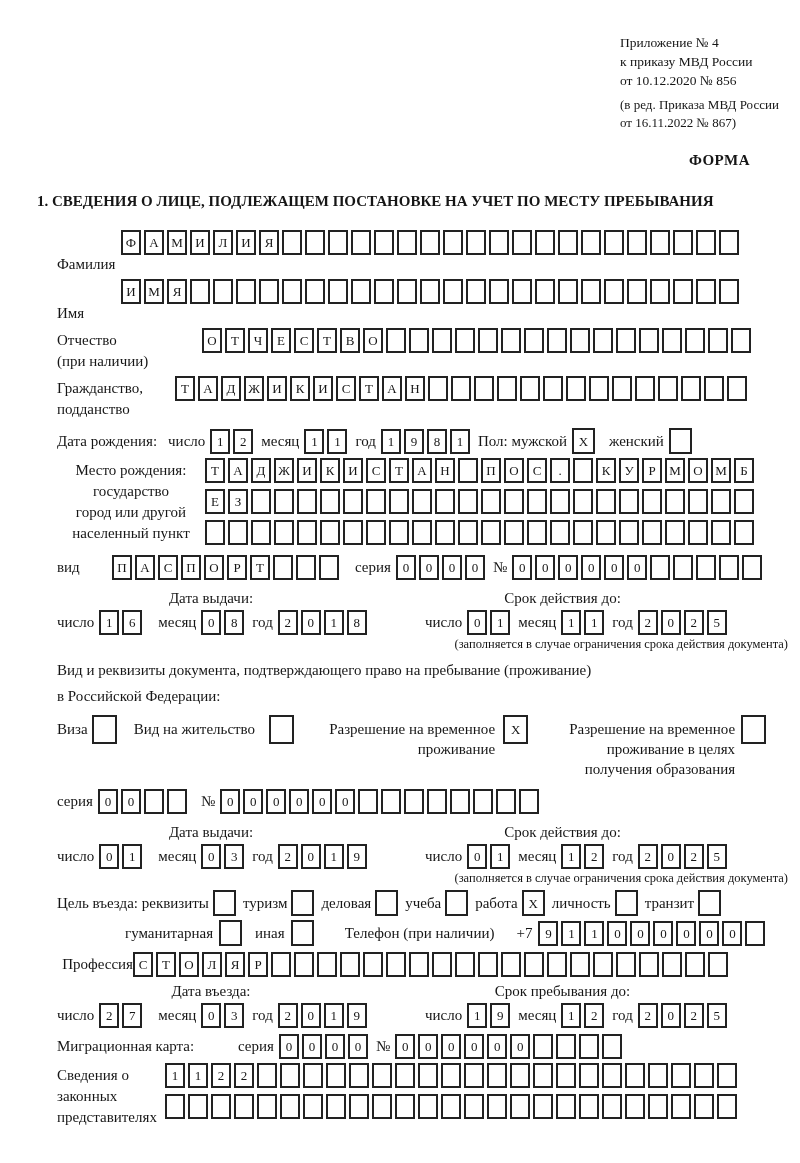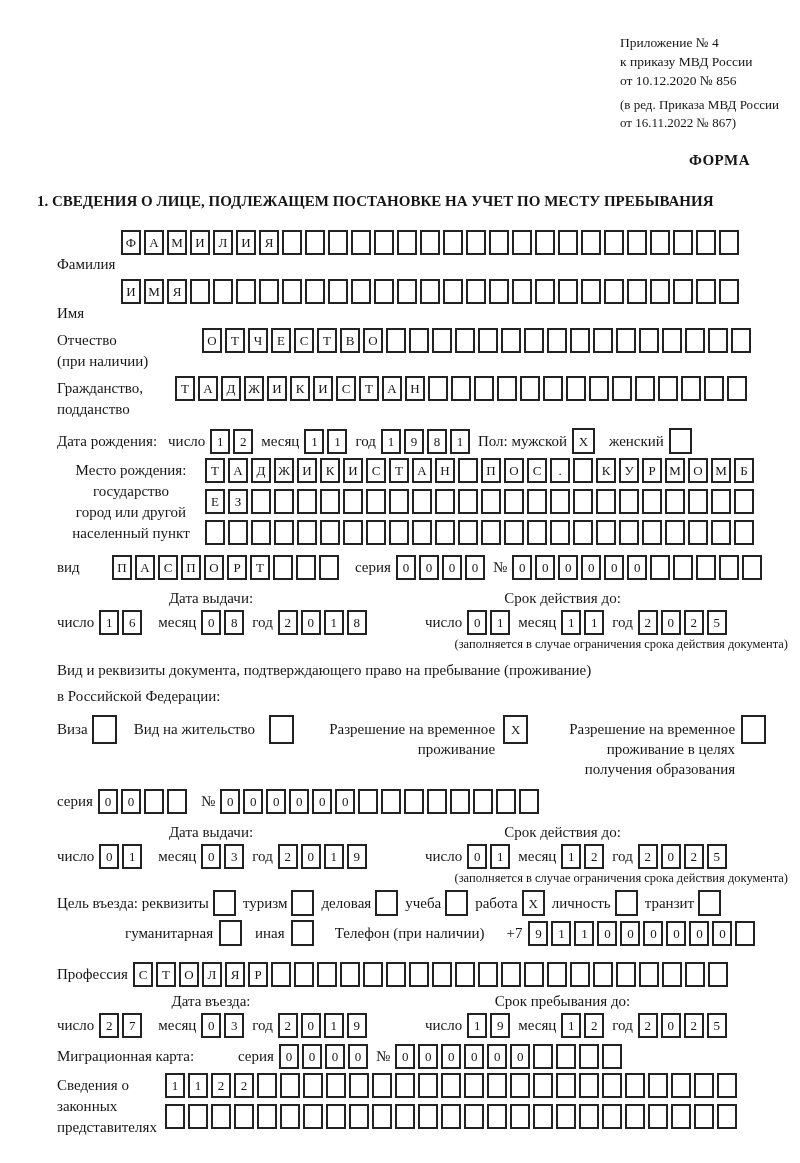--- a/index.html
+++ b/index.html
@@ -547,37 +547,37 @@
 
   <div class="frow inrow" style="margin-left:68px;gap:6px;">
     <span class="txt">гуманитарная</span>
     <span class="boxes chk">
         <span class="cbox"></span>
       </span>
     <span class="txt" style="margin-left:4px;">иная</span>
     <span class="boxes chk">
         <span class="cbox"></span>
       </span>
-    <span class="txt" style="margin-left:12px;">Телефон (при наличии)</span>
+    <span class="txt" style="margin-left:22px;">Телефон (при наличии)</span>
     <span class="txt" style="margin-left:16px;">+7</span>
     <span class="boxes">
         <span class="cbox">9</span>
         <span class="cbox">1</span>
         <span class="cbox">1</span>
         <span class="cbox">0</span>
         <span class="cbox">0</span>
         <span class="cbox">0</span>
         <span class="cbox">0</span>
         <span class="cbox">0</span>
         <span class="cbox">0</span>
         <span class="cbox"></span>
       </span>
   </div>
 
-  <div class="frow" style="margin-top:16px;">
+  <div class="frow" style="margin-top:6px;text-align:right;">
     <div class="flabel lw74">Профессия</div>
     <div class="boxes">
         <span class="cbox">С</span>
         <span class="cbox">Т</span>
         <span class="cbox">О</span>
         <span class="cbox">Л</span>
         <span class="cbox">Я</span>
         <span class="cbox">Р</span>
         <span class="cbox"></span>
         <span class="cbox"></span>

